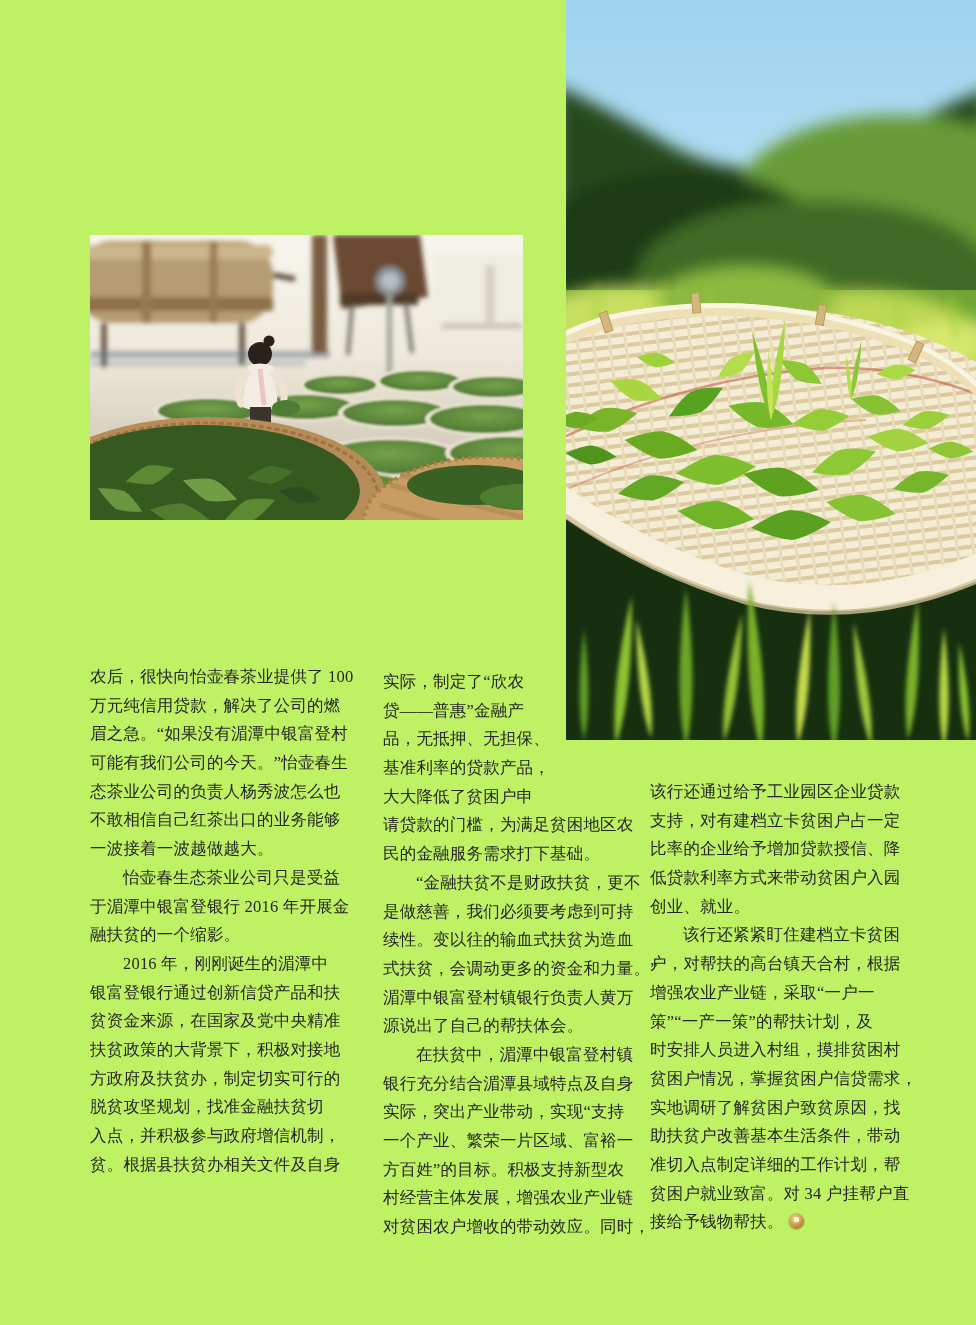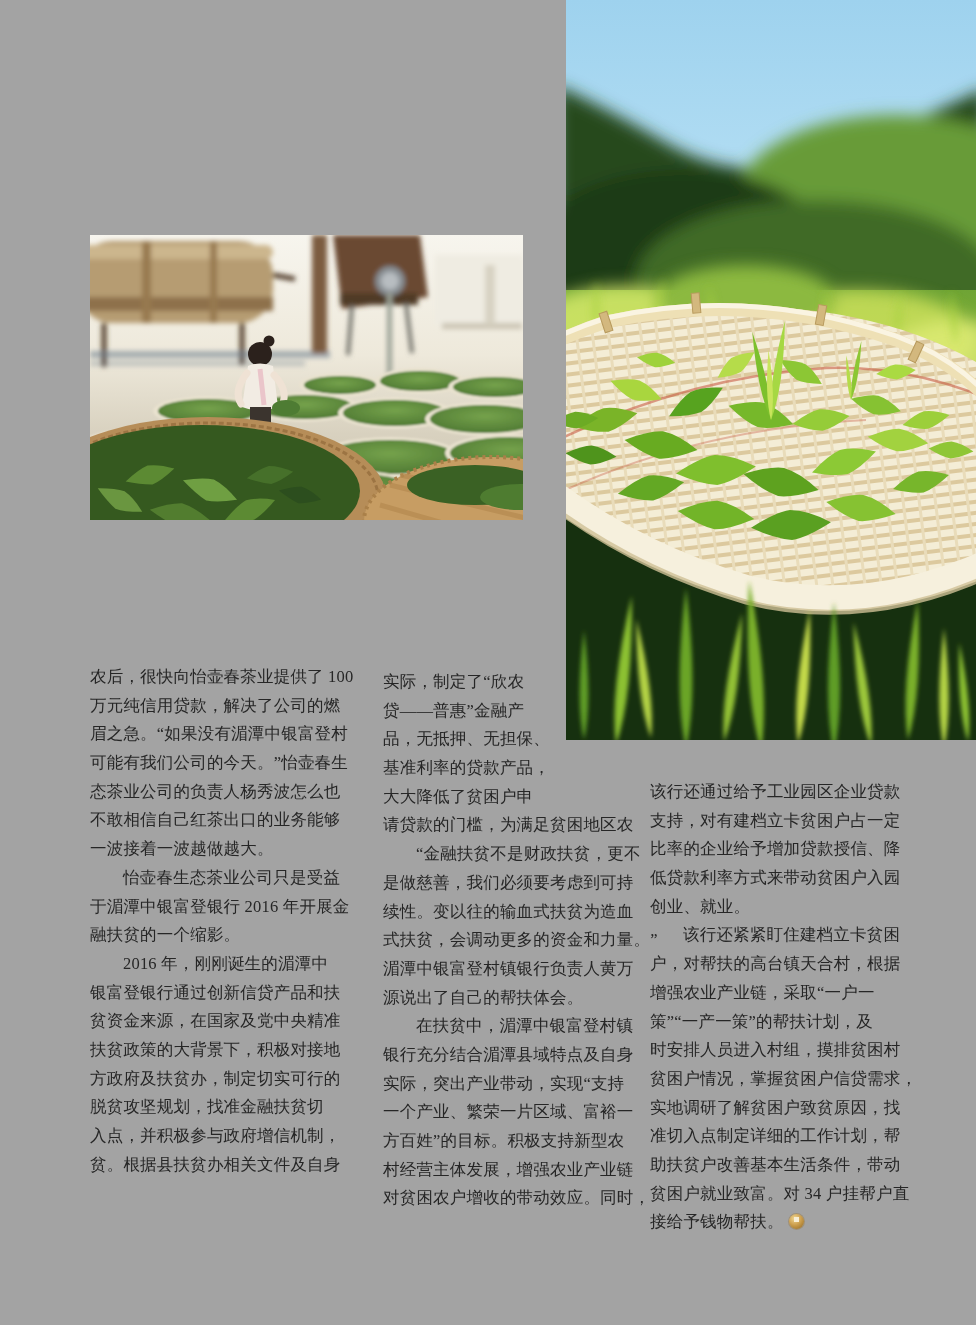--- a/index.html
+++ b/index.html
@@ -1,18 +1,18 @@
 <!DOCTYPE html>
 <html><head>
 <meta charset="utf-8">
 <style>
   html,body{margin:0;padding:0;background:#e9e9e9;}
   .page{
     position:relative;width:976px;height:1325px;margin:0 auto;
-    background:#a3a3a3;overflow:hidden;
+    background:#bef264;overflow:hidden;
     font-family:"Liberation Serif","DejaVu Serif",serif;
     color:#262626;
   }
   .photo{position:absolute;overflow:hidden;}
   #photo-left{left:90px;top:235px;width:433px;height:285px;}
   #photo-right{left:566px;top:0;width:410px;height:740px;}
   .photo svg{display:block;}
   .col{position:absolute;font-size:16.5px;line-height:28.7px;letter-spacing:.2px;}
   #col1{left:90px;top:663px;width:266px;}
   #col2{left:383px;top:668px;width:266px;}
@@ -299,20 +299,21 @@
       <div class="line">入点，并积极参与政府增信机制，</div>
       <div class="line">贫。根据县扶贫办相关文件及自身</div>
     </div>
   <div class="col" id="col2">
       <div class="line">实际，制定了“欣农</div>
       <div class="line">贷——普惠”金融产</div>
       <div class="line">品，无抵押、无担保、</div>
       <div class="line">基准利率的贷款产品，</div>
       <div class="line">大大降低了贫困户申</div>
       <div class="line">请贷款的门槛，为满足贫困地区农</div>
+      <div class="line">民的金融服务需求打下基础。</div>
       <div class="line indent">“金融扶贫不是财政扶贫，更不</div>
       <div class="line">是做慈善，我们必须要考虑到可持</div>
       <div class="line">续性。变以往的输血式扶贫为造血</div>
       <div class="line">式扶贫，会调动更多的资金和力量。”</div>
       <div class="line">湄潭中银富登村镇银行负责人黄万</div>
       <div class="line">源说出了自己的帮扶体会。</div>
       <div class="line indent">在扶贫中，湄潭中银富登村镇</div>
       <div class="line">银行充分结合湄潭县域特点及自身</div>
       <div class="line">实际，突出产业带动，实现“支持</div>
       <div class="line">一个产业、繁荣一片区域、富裕一</div>
@@ -326,19 +327,19 @@
       <div class="line">比率的企业给予增加贷款授信、降</div>
       <div class="line">低贷款利率方式来带动贫困户入园</div>
       <div class="line">创业、就业。</div>
       <div class="line indent">该行还紧紧盯住建档立卡贫困</div>
       <div class="line">户，对帮扶的高台镇天合村，根据</div>
       <div class="line">增强农业产业链，采取“一户一</div>
       <div class="line">策”“一产一策”的帮扶计划，及</div>
       <div class="line">时安排人员进入村组，摸排贫困村</div>
       <div class="line">贫困户情况，掌握贫困户信贷需求，</div>
       <div class="line">实地调研了解贫困户致贫原因，找</div>
+      <div class="line">助扶贫户改善基本生活条件，带动</div>
       <div class="line">准切入点制定详细的工作计划，帮</div>
-      <div class="line">助扶贫户改善基本生活条件，带动</div>
       <div class="line">贫困户就业致富。对 34 户挂帮户直</div>
       <div class="line">接给予钱物帮扶。<span class="endmark"></span></div>
     </div>
 
 </div>
 
 </body></html>

